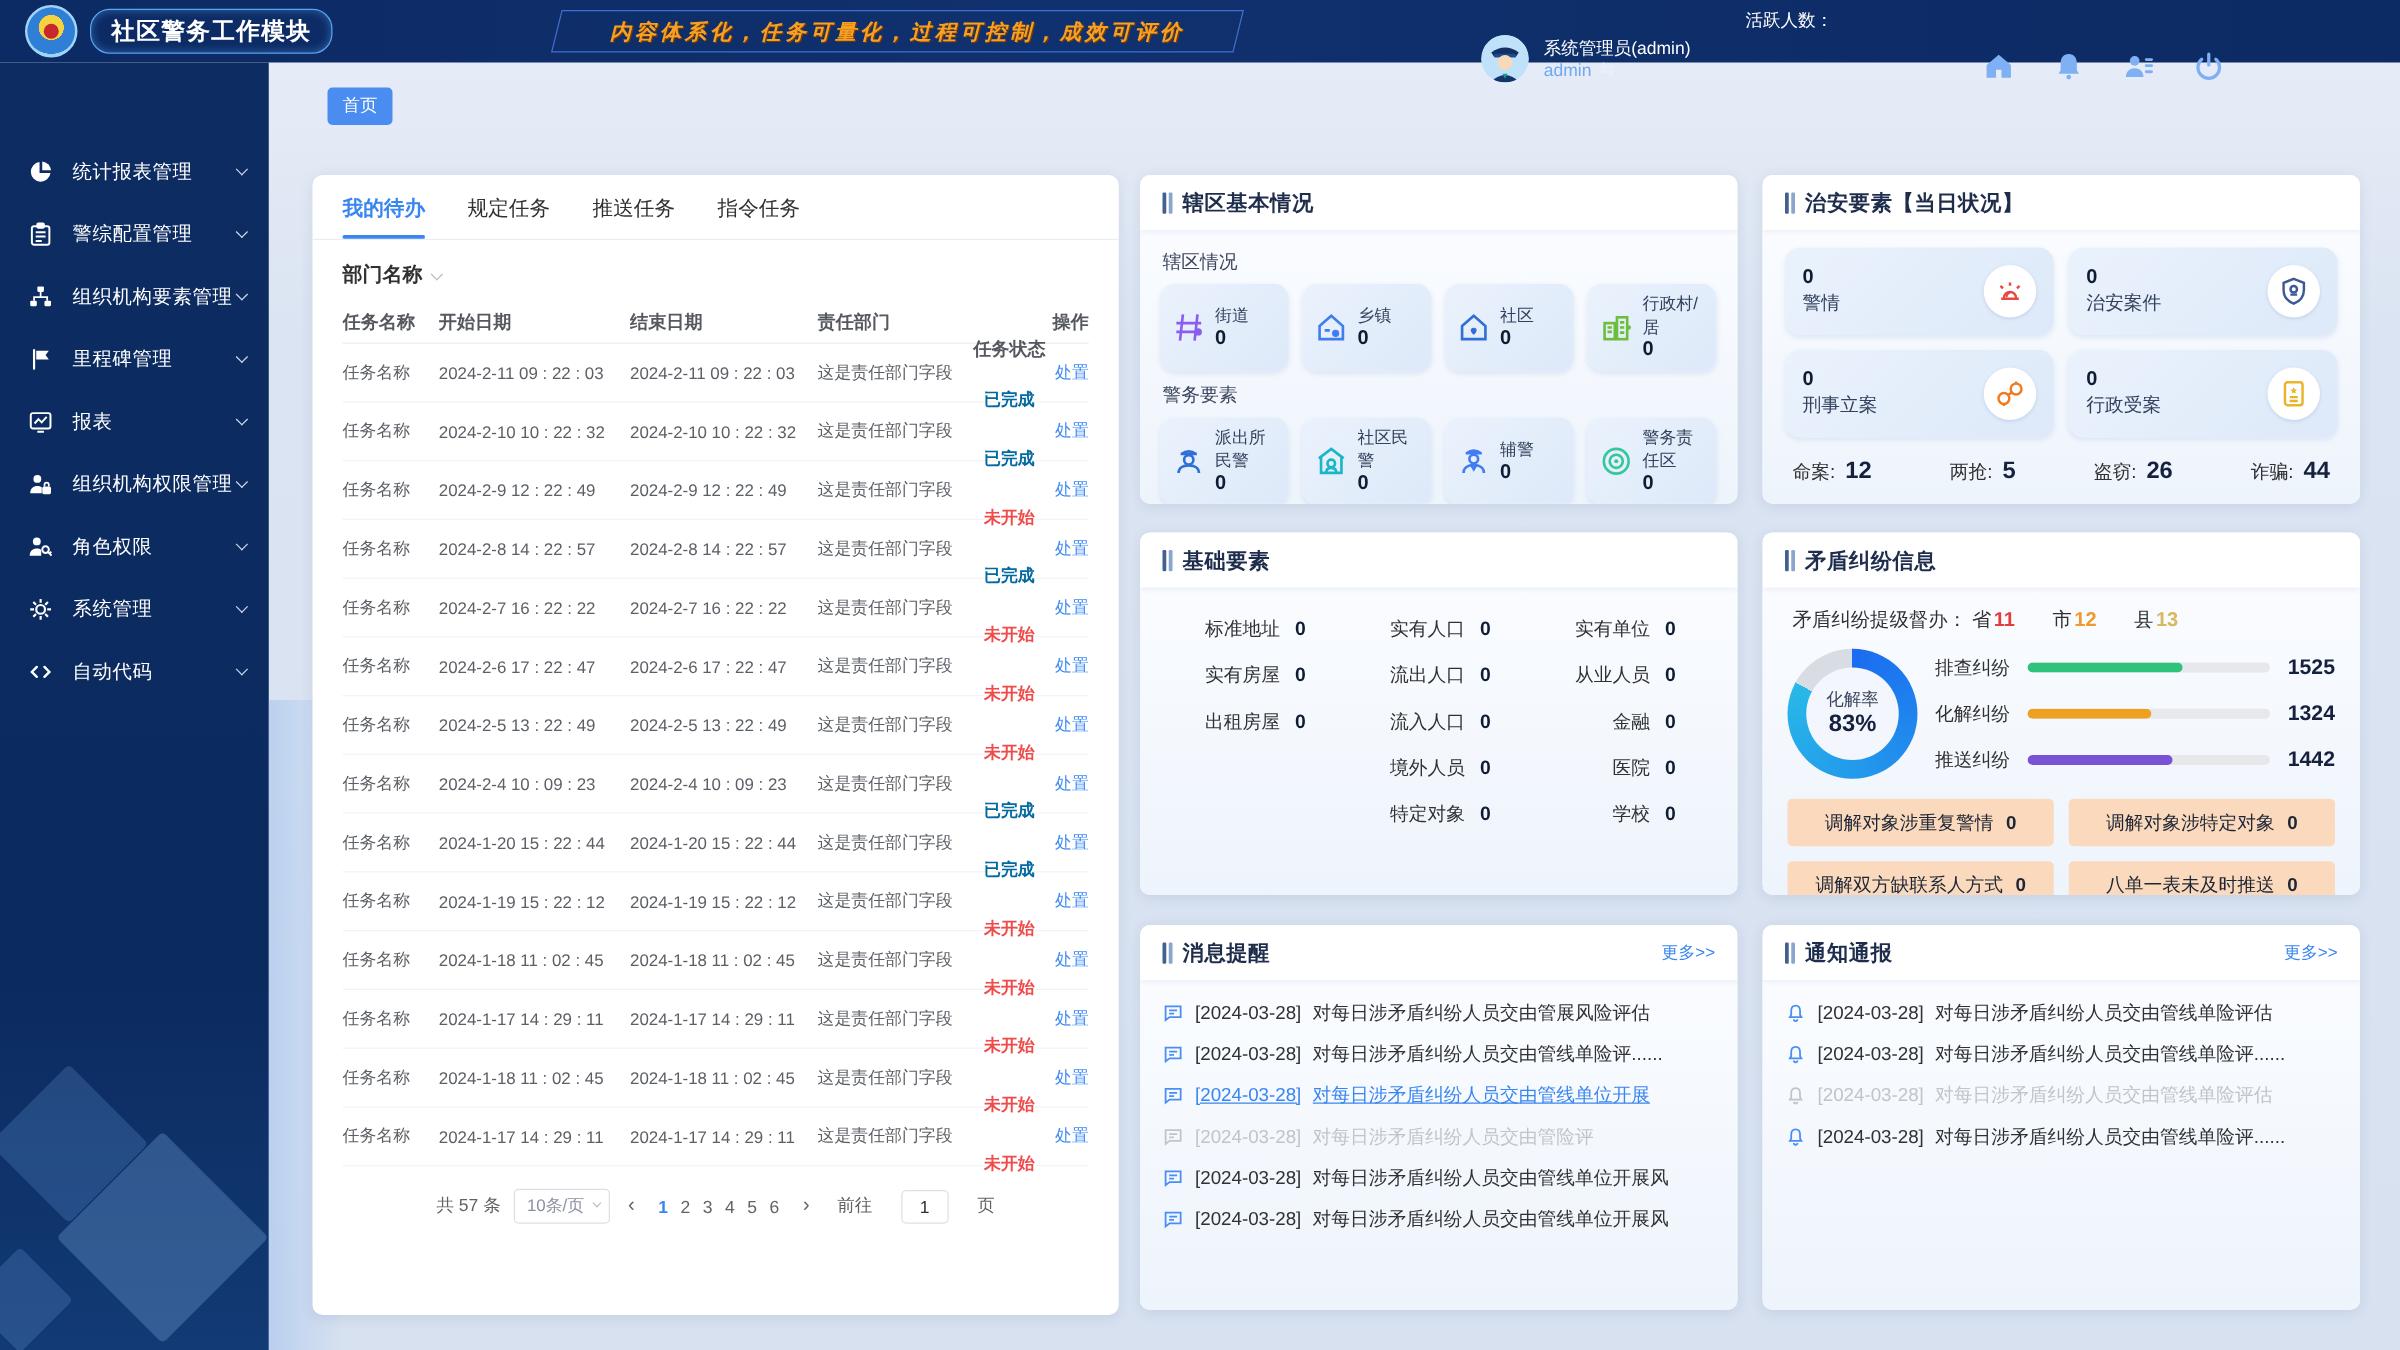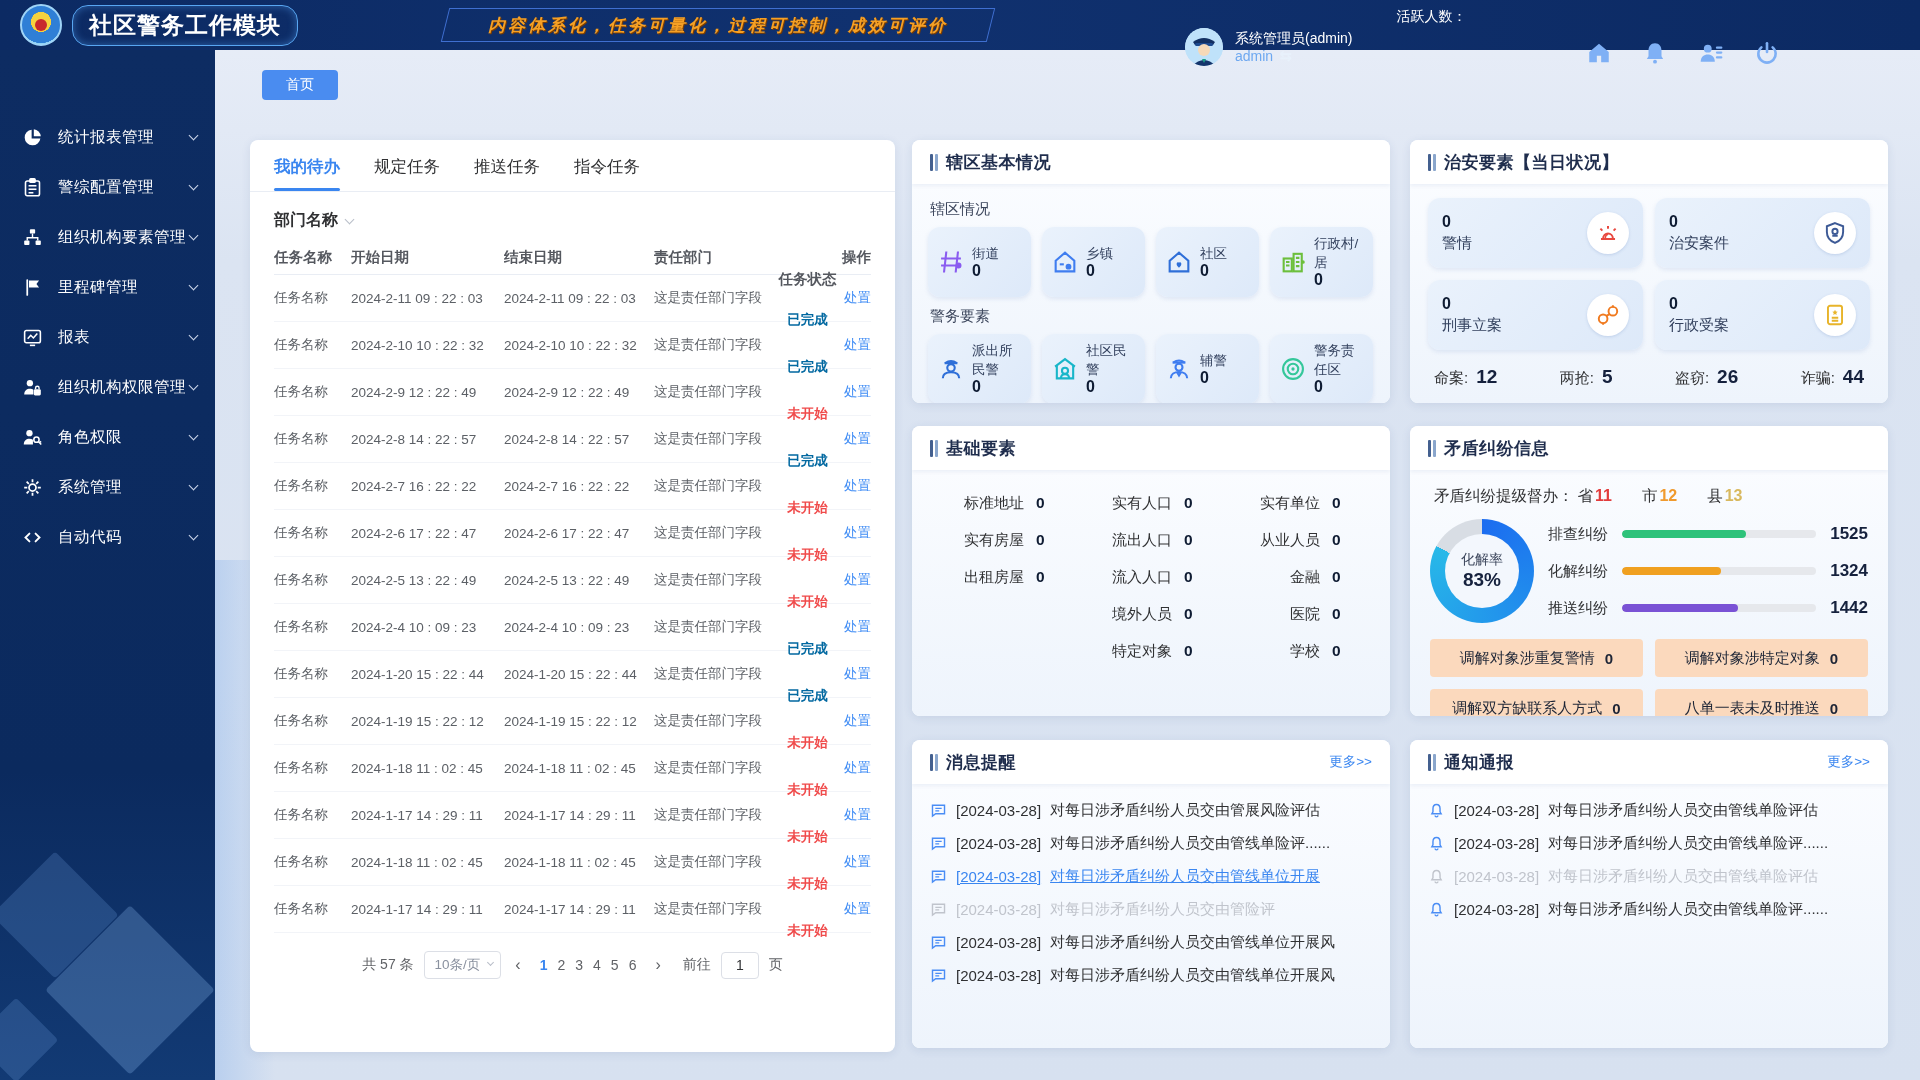--- a/index.html
+++ b/index.html
@@ -5,21 +5,21 @@
   * { margin:0; padding:0; box-sizing:border-box; }
   html,body { width:1920px; height:1080px; overflow:hidden; }
   body { font-family:"Liberation Sans","DejaVu Sans",sans-serif; background:linear-gradient(180deg,#e9eef8 0%,#dbe4f2 260px,#d7e1f0 100%); position:relative; color:#303133; }
 
   
   .header { position:absolute; top:0; left:0; width:1920px; height:50px;
     background:linear-gradient(90deg,#0c2a63 0%,#10316f 45%,#0c2a63 100%); display:flex; align-items:center; z-index:5; }
   .logo-wrap { display:flex; align-items:center; margin-left:20px; }
   .badge { width:42px; height:42px; border-radius:50%; background:radial-gradient(circle at 50% 42%,#f6d23e 0 34%,#2f7fd6 35% 72%,#8fd2f5 73% 100%); border:2px solid #9fd4f7; position:relative; flex:0 0 auto; }
   .badge::after{ content:""; position:absolute; left:50%; top:50%; width:12px; height:12px; margin:-6px 0 0 -6px; border-radius:50%; background:#c8282d; }
-  .app-title { margin-left:10px; border:1px solid #58a6f2; border-radius:16px; padding:4px 16px; color:#fff; font-size:23px; font-weight:bold; letter-spacing:1px; box-shadow:0 0 8px rgba(90,170,255,.45) inset; }
+  .app-title { margin-left:10px; border:1px solid #58a6f2; border-radius:16px; padding:4px 16px; color:#fff; font-size:19px; font-weight:bold; letter-spacing:1px; box-shadow:0 0 8px rgba(90,170,255,.45) inset; }
   .slogan { position:absolute; left:445px; top:8px; height:34px; display:flex; align-items:center; padding:0 42px; border:1px solid #3f6fd0; transform:skewX(-14deg); }
   .slogan span { transform:skewX(14deg); font-size:17px; font-weight:bold; font-style:italic; letter-spacing:3px; color:#f6a024; text-shadow:1px 1px 0 #7a3c00; white-space:nowrap; }
   .header-right { position:absolute; left:1185px; top:0; height:66px; display:flex; align-items:flex-end; }
   .avatar { width:38px; height:38px; border-radius:50%; background:#bfe2fa; overflow:hidden; flex:0 0 auto; cursor:pointer; }
   .user-col { margin-left:12px; display:flex; flex-direction:column; line-height:1.25; }
   .user-role { color:#fff; font-size:14px; }
   .user-name { color:#6ea8f0; font-size:14px; display:flex; align-items:center; gap:6px; }
   .swap { color:#e8f1fb; font-size:15px; font-weight:bold; }
   .active-users { color:#fff; font-size:14px; margin-left:44px; align-self:flex-start; margin-top:8px; }
   .hdr-icons { display:flex; align-items:center; gap:30px; margin-left:120px; color:#7fb0f5; }
@@ -30,21 +30,21 @@
   .menu-item { height:50px; display:flex; align-items:center; padding:0 18px 0 22px; color:#fff; font-size:15.5px; cursor:pointer; position:relative; }
   .mi-icon { width:21px; height:21px; margin-right:15px; flex:0 0 auto; color:#fff; }
   .mi-label { flex:1; white-space:nowrap; letter-spacing:.5px; }
   .chev { width:7px; height:7px; border-right:1.8px solid #cfd9ec; border-bottom:1.8px solid #cfd9ec; transform:rotate(45deg); margin-top:-3px; flex:0 0 auto; }
   .cube { position:absolute; background:rgba(120,170,230,.22); transform:rotate(45deg); border-radius:4px; }
   .cube.c1{ width:90px;height:90px;left:10px;bottom:120px; }
   .cube.c2{ width:120px;height:120px;left:70px;bottom:30px;background:rgba(140,185,240,.28); }
   .cube.c3{ width:60px;height:60px;left:-14px;bottom:10px; }
 
   
-  .home-chip { position:absolute; left:262px; top:70px; width:76px; height:30px; background:#4a8cf0; color:#fff; font-size:14px; border:none; border-radius:4px; cursor:pointer; }
+  .home-chip { position:absolute; left:262px; top:70px; width:52px; height:30px; background:#4a8cf0; color:#fff; font-size:14px; border:none; border-radius:4px; cursor:pointer; }
 
   
   .card { position:absolute; background:#fff; border-radius:8px; box-shadow:0 2px 10px rgba(40,70,130,.10); overflow:hidden; }
   .card-head { height:44px; display:flex; align-items:center; padding:0 18px; background:#fff; box-shadow:0 2px 4px rgba(60,90,150,.08); position:relative; z-index:2; }
   .marker { display:flex; gap:2px; margin-right:8px; }
   .marker i { display:block; width:3px; border-radius:1px; }
   .marker i:first-child { height:17px; background:#44608f; }
   .marker i:last-child { height:17px; background:#8aa6cc; }
   .card-title { font-size:17px; font-weight:bold; color:#1f2d4d; letter-spacing:.5px; }
   .more-link { margin-left:auto; color:#3a86f0; font-size:13.5px; cursor:pointer; }
@@ -68,21 +68,21 @@
   .tcell.status[data-state="已完成"] { color:#0369a1; }
   .tcell.status[data-state="未开始"] { color:#f04b4b; }
   .tcell.op { text-align:right; }
   .op a { color:#3f8cf5; cursor:pointer; text-decoration:none; font-size:13.5px; }
   .pager { display:flex; align-items:center; justify-content:center; gap:10px; margin-top:18px; font-size:14px; color:#606266; }
   .page-size { border:1px solid #dcdfe6; border-radius:4px; padding:4px 20px 4px 10px; color:#8a919f; font-size:13.5px; position:relative; cursor:pointer; background:#fff; }
   .page-size .chev { position:absolute; right:7px; top:11px; width:5px; height:5px; border-color:#b8bec8; }
   .pg-arrow { cursor:pointer; color:#606266; font-size:16px; padding:0 4px; background:none; border:none; }
   .pg-num { cursor:pointer; font-size:14px; color:#606266; background:none; border:none; padding:0 5px; }
   .pg-num[data-state="true"] { color:#3a86f0; font-weight:bold; }
-  .goto { display:flex; align-items:center; gap:10px; margin-left:8px; }
+  .goto { display:flex; align-items:center; gap:23px; margin-left:8px; }
   .goto input { width:38px; height:27px; border:1px solid #dcdfe6; border-radius:4px; text-align:center; font-size:14px; color:#303133; background:#fff; }
 
   
   #card-district { left:912px; top:140px; width:478px; height:263px; }
   #card-security { left:1410px; top:140px; width:478px; height:263px; }
   #card-basic { left:912px; top:426px; width:478px; height:290px; }
   #card-dispute { left:1410px; top:426px; width:478px; height:290px; }
   #card-messages { left:912px; top:740px; width:478px; height:308px; }
   #card-notices { left:1410px; top:740px; width:478px; height:308px; }
 

